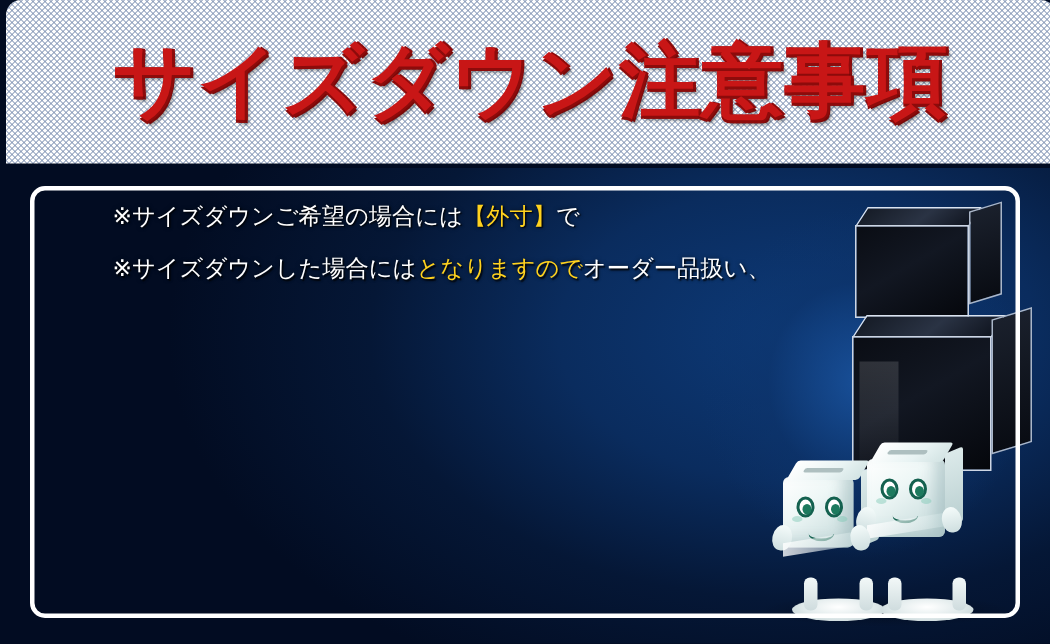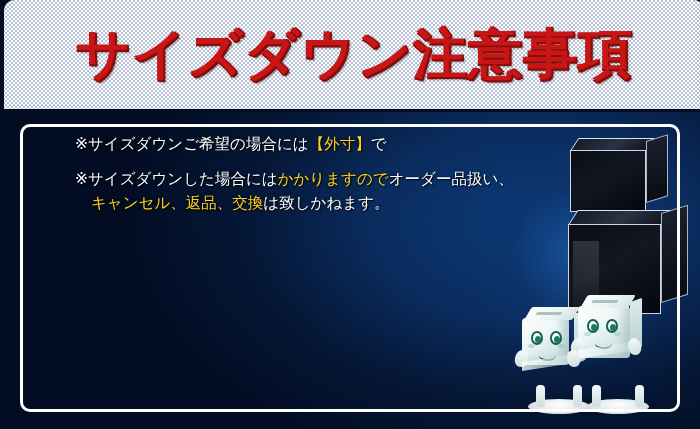--- a/index.html
+++ b/index.html
@@ -252,18 +252,17 @@
     </div>
   </div>
 
   <div class="frame"></div>
 
   <div class="notes" id="notes-container">
       <div class="note-block">
         <div class="note-line"><span class="mark">※</span><span class="">サイズダウンご希望の場合には</span><span class="hl">【外寸】</span><span class="">で</span></div>
       </div>
       <div class="note-block">
-        <div class="note-line"><span class="mark">※</span><span class="">サイズダウンした場合には</span><span class="hl">かかりますので</span><span class="">オーダー品扱い、</span></div>
-        <div class="note-line indent"><span class="hl">キャンセル、返品、交換</span><span class="">は致しかねます。</span></div>
+        <div class="note-line"><span class="mark">※</span><span class="">サイズダウンした場合には</span><span class="hl">となりますので</span><span class="">オーダー品扱い、</span></div>
       </div>
     </div>
 
 </div>
 
 </body></html>

